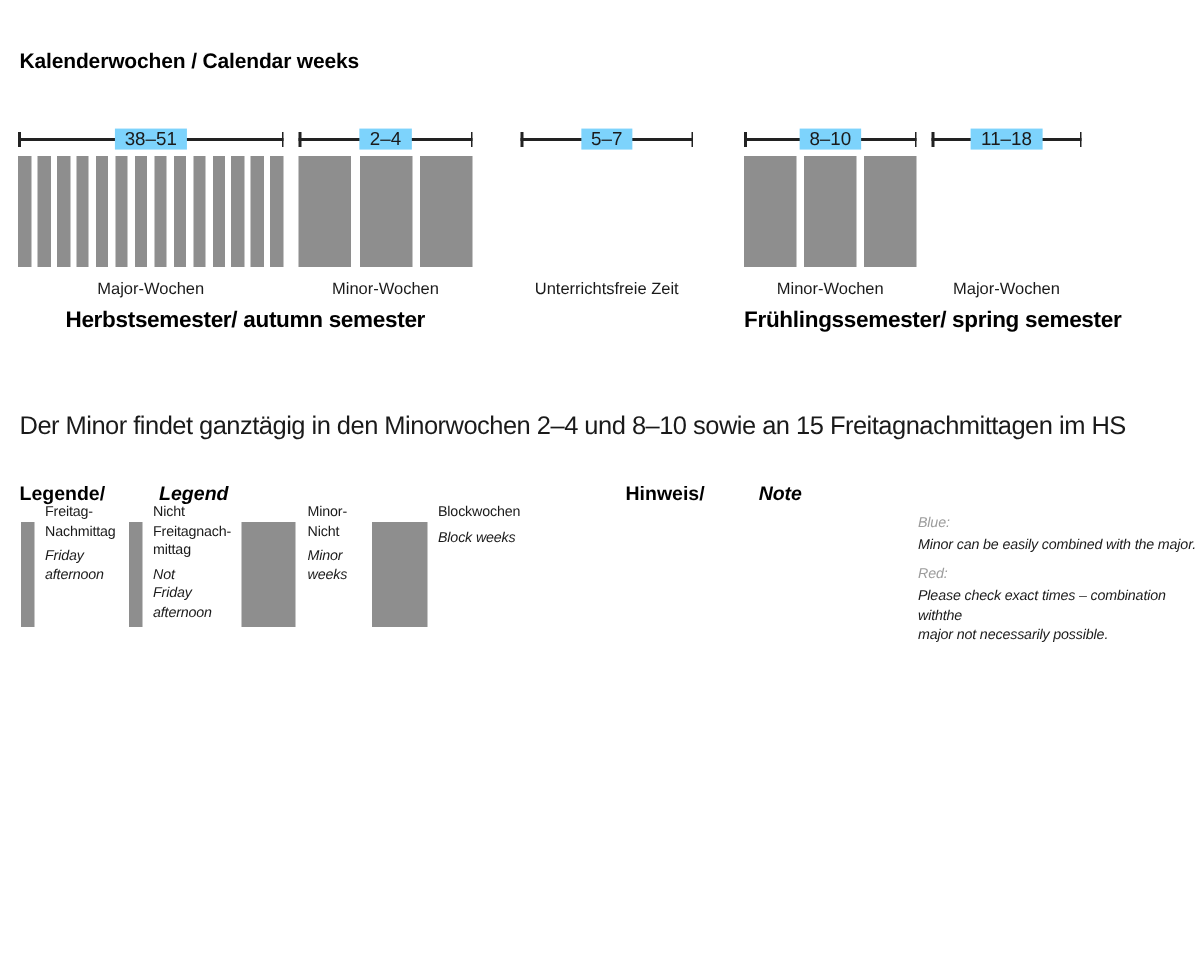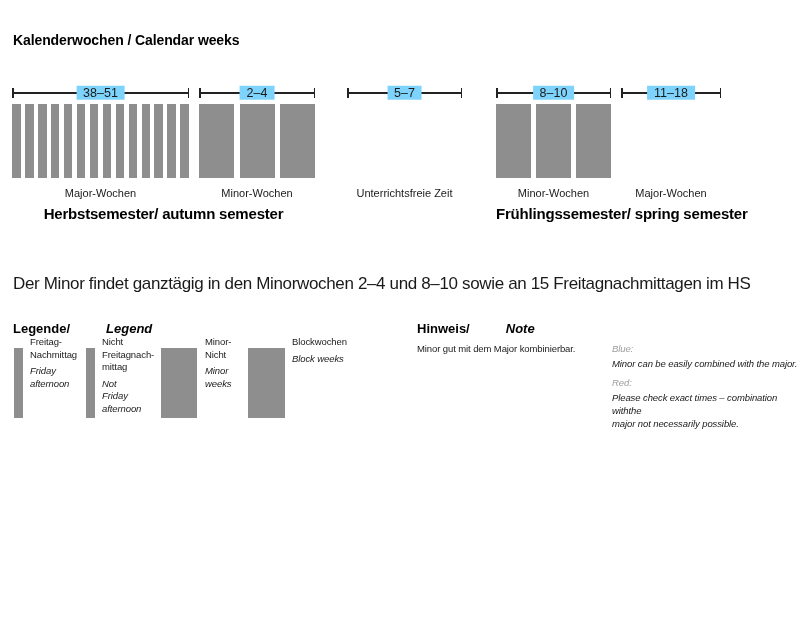--- a/index.html
+++ b/index.html
@@ -263,21 +263,20 @@
   <div class="legend-text" id="legend-text-3">
     <div class="de">Blockwochen</div>
     <div class="en">Block weeks</div>
   </div>
 
   <div class="section-title" id="note-title">
     <span>Hinweis/</span><span class="it">Note</span>
   </div>
 
   <div class="note-col" id="note-col-de">
-    <div class="note-text">Minor gut mit dem Major kombinierbar.</div>
   </div>
 
   <div class="note-col" id="note-col-en">
     <div class="note-label">Blue:</div>
     <div class="note-text">Minor can be easily combined with the major.</div>
     <div class="note-label">Red:</div>
     <div class="note-text">Please check exact times – combination withthe
 major not necessarily possible.</div>
   </div>
 

